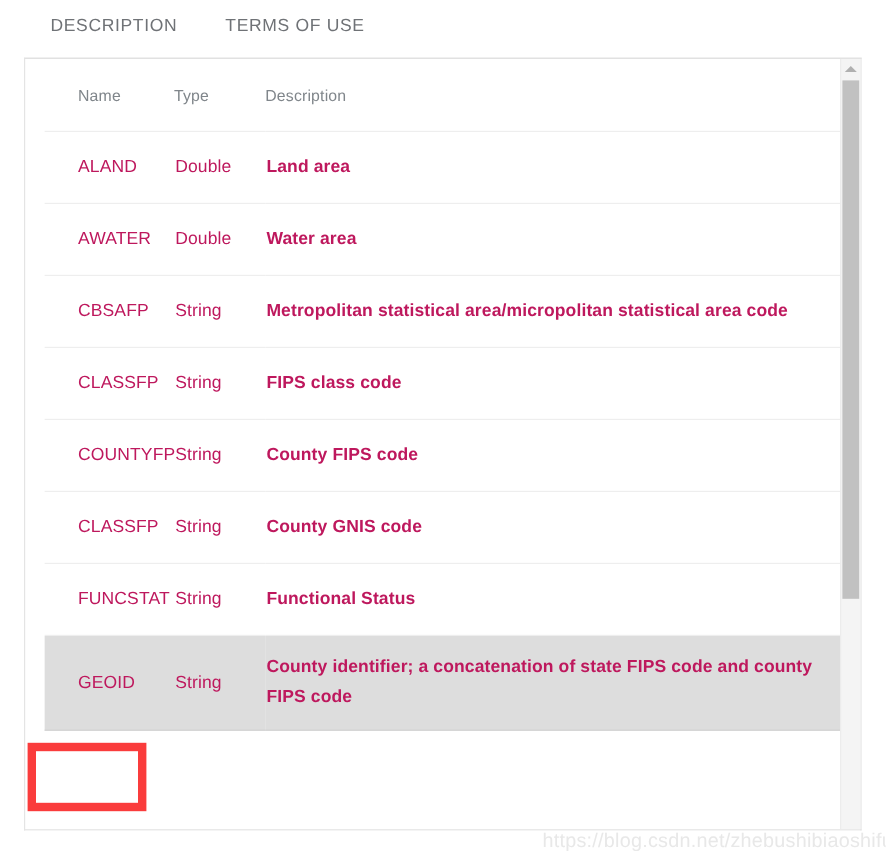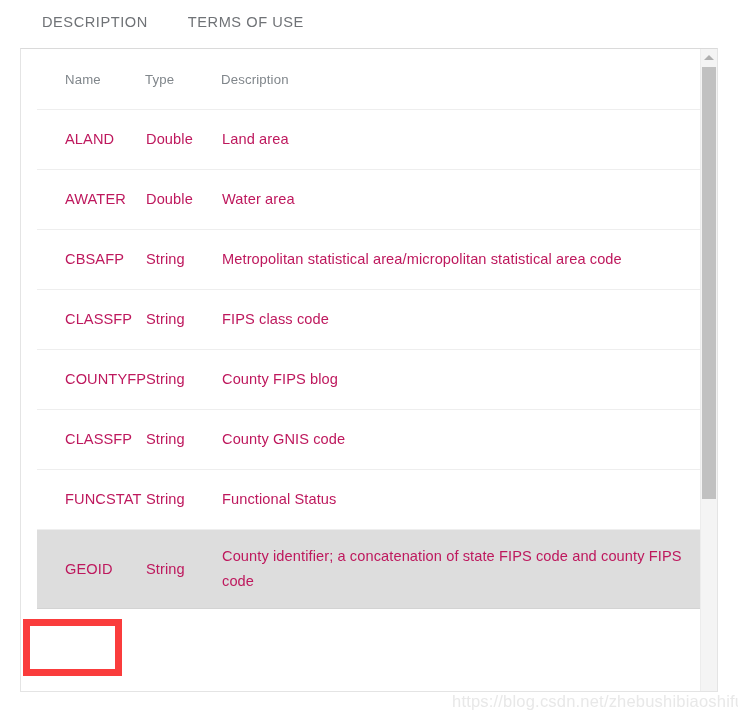--- a/index.html
+++ b/index.html
@@ -107,21 +107,21 @@
     font-size: 14.6px;
     color: #be185d;
     border-bottom: 1px solid #eeeeee;
     vertical-align: middle;
     padding-top: 14px;
     padding-bottom: 14px;
     line-height: 25px;
     letter-spacing: 0.1px;
   }
   table.schema tbody td.t-name { padding-left: 28px; }
-  table.schema tbody td.t-desc { padding-right: 30px; }
+  table.schema tbody td.t-desc { padding-right: 30px; font-weight: bold; }
 
   table.schema tbody tr { height: 60px; }
   table.schema tbody tr.highlight td {
     background: #dddddd;
     border-bottom: 1px solid #d3d3d3;
   }
   table.schema tbody tr.highlight {
     height: 78px;
   }
 
@@ -234,21 +234,21 @@
           <td class="t-desc">Metropolitan statistical area/micropolitan statistical area code</td>
         </tr>
         <tr>
           <td class="t-name">CLASSFP</td>
           <td class="t-type">String</td>
           <td class="t-desc">FIPS class code</td>
         </tr>
         <tr>
           <td class="t-name">COUNTYFP</td>
           <td class="t-type">String</td>
-          <td class="t-desc">County FIPS blog</td>
+          <td class="t-desc">County FIPS code</td>
         </tr>
         <tr>
           <td class="t-name">CLASSFP</td>
           <td class="t-type">String</td>
           <td class="t-desc">County GNIS code</td>
         </tr>
         <tr>
           <td class="t-name">FUNCSTAT</td>
           <td class="t-type">String</td>
           <td class="t-desc">Functional Status</td>

